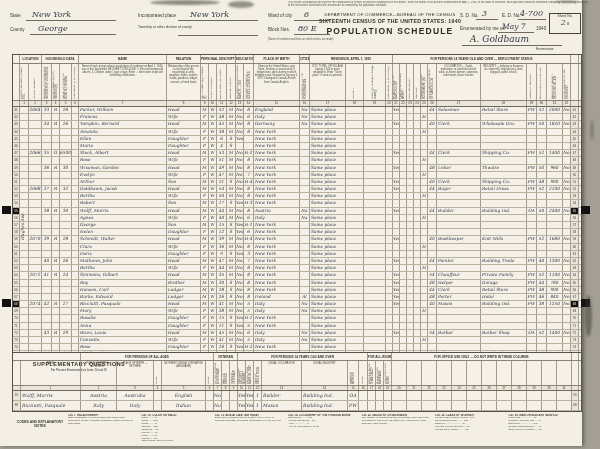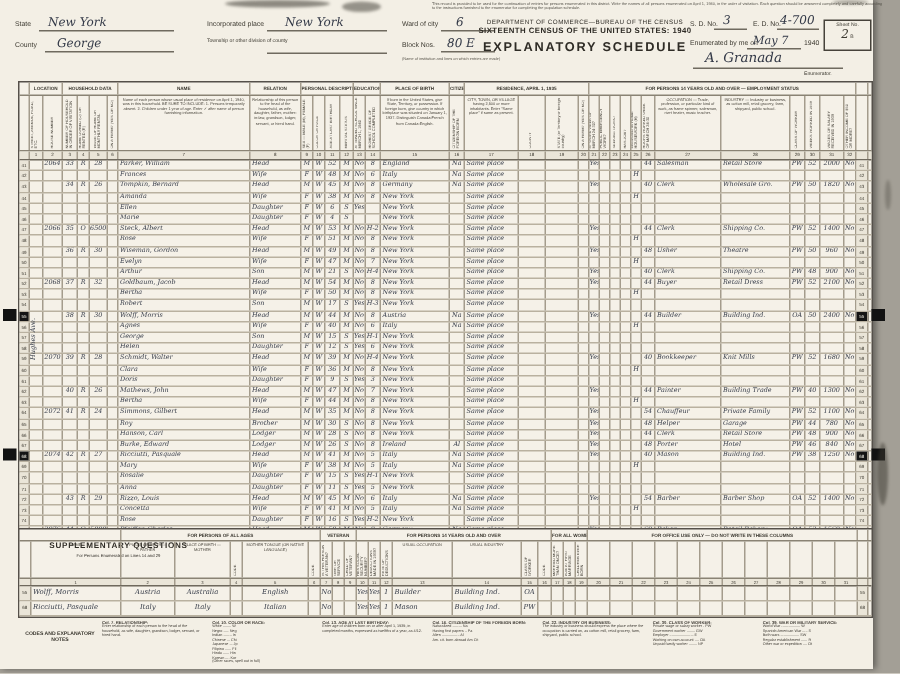--- a/index.html
+++ b/index.html
@@ -83,34 +83,34 @@
   <div class="fline" style="left:294px;top:20px;width:36px;"></div>
   <div class="hval" style="left:304px;top:10px;font-size:8px;">6</div>
   <div class="fld" style="left:268px;top:27px;">Block Nos.</div>
   <div class="fline" style="left:294px;top:34px;width:36px;"></div>
   <div class="hval" style="left:298px;top:24px;font-size:8px;">80 E</div>
   <div class="fld micro" style="left:268px;top:38px;width:70px;white-space:normal;">(Name of institution and lines on which entries are made)</div>
 
   <div id="title-block">
     <div id="title-dept">DEPARTMENT OF COMMERCE—BUREAU OF THE CENSUS</div>
     <div id="title-census">SIXTEENTH CENSUS OF THE UNITED STATES: 1940</div>
-    <div id="title-pop">EXPLANATORY SCHEDULE</div>
+    <div id="title-pop">POPULATION SCHEDULE</div>
   </div>
 
   <div class="fld" style="left:460px;top:13px;">S. D. No.</div>
   <div class="fline" style="left:476px;top:19px;width:22px;"></div>
   <div class="hval" style="left:482px;top:9px;font-size:8px;">3</div>
   <div class="fld" style="left:502px;top:13px;">E. D. No.</div>
   <div class="fline" style="left:518px;top:19px;width:28px;"></div>
   <div class="hval" style="left:520px;top:9px;font-size:8px;">4-700</div>
   <div class="fld" style="left:460px;top:26px;">Enumerated by me on</div>
   <div class="fline" style="left:498px;top:32px;width:36px;"></div>
   <div class="hval" style="left:502px;top:22px;font-size:7.5px;">May 7</div>
   <div class="fld" style="left:536px;top:26px;">1940</div>
-  <div class="hval" style="left:470px;top:34px;font-size:9px;">A. Granada</div>
+  <div class="hval" style="left:470px;top:34px;font-size:9px;">A. Goldbaum</div>
   <div class="fline" style="left:462px;top:45px;width:100px;"></div>
   <div class="fld" style="left:536px;top:47px;font-size:3.4px;">Enumerator.</div>
   <div id="sheetbox">
     <div>Sheet No.</div>
     <span class="big">2</span>
     <span>B</span>
   </div>
 
   <div id="census-table">
       <div class="trow groupband">

